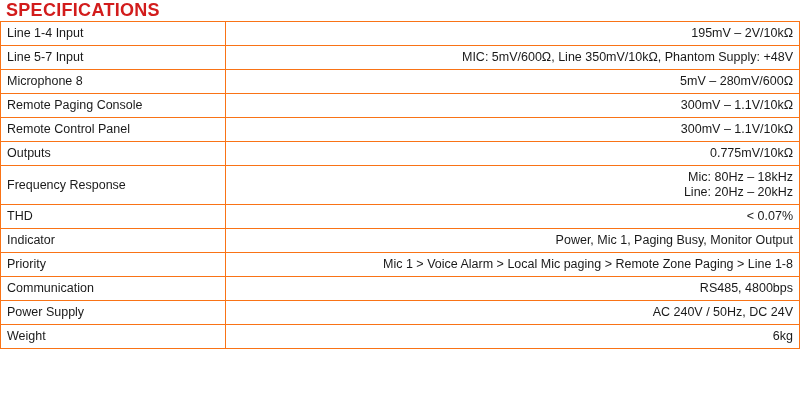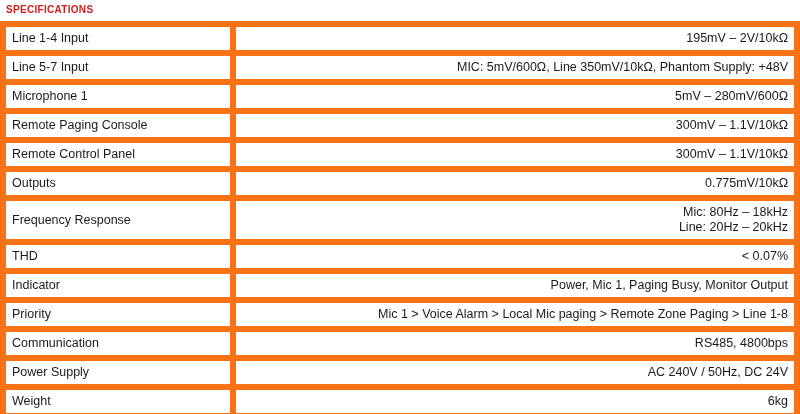--- a/index.html
+++ b/index.html
@@ -14,34 +14,34 @@
     color: #1a1a1a;
     overflow: hidden;
   }
   .sheet {
     width: 800px;
     height: 414px;
     position: relative;
     box-sizing: border-box;
   }
   .spec-title {
-    font-size: 10px;
+    font-size: 18px;
     font-weight: bold;
     color: #d21c1c;
     letter-spacing: 0.3px;
     padding: 3px 0 4px 6px;
     line-height: 14px;
   }
   table.spec-table {
     width: 800px;
     border-collapse: collapse;
     table-layout: fixed;
   }
   table.spec-table td {
-    border: 6px solid #f97316;
+    border: 1px solid #f97316;
     font-size: 12.5px;
     line-height: 15px;
     padding: 4px 6px;
     vertical-align: middle;
     background: #ffffff;
   }
   td.label-cell {
     width: 212px;
     text-align: left;
   }
@@ -63,21 +63,21 @@
     <tbody>
       <tr>
         <td class="label-cell">Line 1-4 Input</td>
         <td class="value-cell">195mV – 2V/10kΩ</td>
       </tr>
       <tr>
         <td class="label-cell">Line 5-7 Input</td>
         <td class="value-cell">MIC: 5mV/600Ω, Line 350mV/10kΩ, Phantom Supply: +48V</td>
       </tr>
       <tr>
-        <td class="label-cell">Microphone 1</td>
+        <td class="label-cell">Microphone 8</td>
         <td class="value-cell">5mV – 280mV/600Ω</td>
       </tr>
       <tr>
         <td class="label-cell">Remote Paging Console</td>
         <td class="value-cell">300mV – 1.1V/10kΩ</td>
       </tr>
       <tr>
         <td class="label-cell">Remote Control Panel</td>
         <td class="value-cell">300mV – 1.1V/10kΩ</td>
       </tr>

